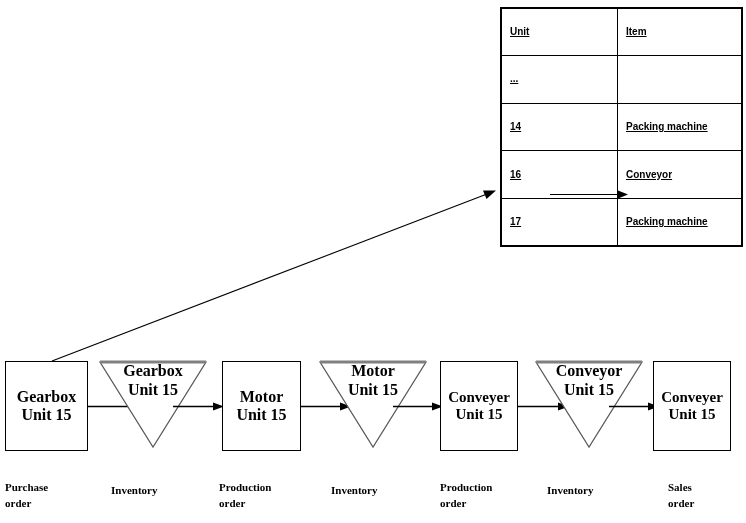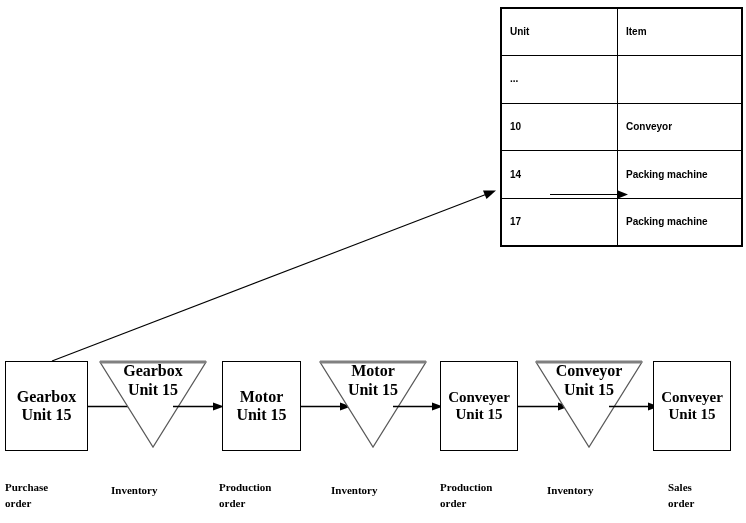--- a/index.html
+++ b/index.html
@@ -1,21 +1,21 @@
 <!DOCTYPE html>
 <html><head>
 <meta charset="utf-8">
 <style>
   html,body{margin:0;padding:0;background:#ffffff;}
   body{width:746px;height:523px;position:relative;overflow:hidden;
        font-family:"Liberation Serif",serif;color:#000;}
 
   
   #ref-table{position:absolute;left:500px;top:7px;width:243px;height:240px;
-             border:2px solid #000;box-sizing:border-box;background:#fff;}
+             border:2px solid #000;box-sizing:border-box;background:#fff;text-decoration:underline;}
   #ref-table table{border-collapse:collapse;width:100%;height:100%;
              font-family:"Liberation Sans",sans-serif;font-weight:bold;font-size:10px;}
   #ref-table td{border:1px solid #000;padding:0 8px;height:24px;line-height:24px;
              white-space:nowrap;overflow:hidden;}
   #ref-table td.c0{width:124px;}
   #ref-table td.c1{width:115px;}
   #ref-table tr:first-child td{border-top:none;}
   #ref-table td:first-child{border-left:none;}
   #ref-table td:last-child{border-right:none;}
   #ref-table tr:last-child td{border-bottom:none;}
@@ -51,26 +51,26 @@
     <tbody>
         <tr>
       <td class="c0">Unit</td>
       <td class="c1">Item</td>
     </tr>
     <tr>
       <td class="c0">...</td>
       <td class="c1"></td>
     </tr>
     <tr>
-      <td class="c0">10</td>
-      <td class="c1">Conveyor</td>
+      <td class="c0">14</td>
+      <td class="c1">Packing machine</td>
     </tr>
     <tr>
-      <td class="c0">14</td>
-      <td class="c1">Packing machine</td>
+      <td class="c0">16</td>
+      <td class="c1">Conveyor</td>
     </tr>
     <tr>
       <td class="c0">17</td>
       <td class="c1">Packing machine</td>
     </tr>
   </tbody>
     </table>
 </div>
 
 <svg class="row-arrow" viewBox="0 0 78 9">

